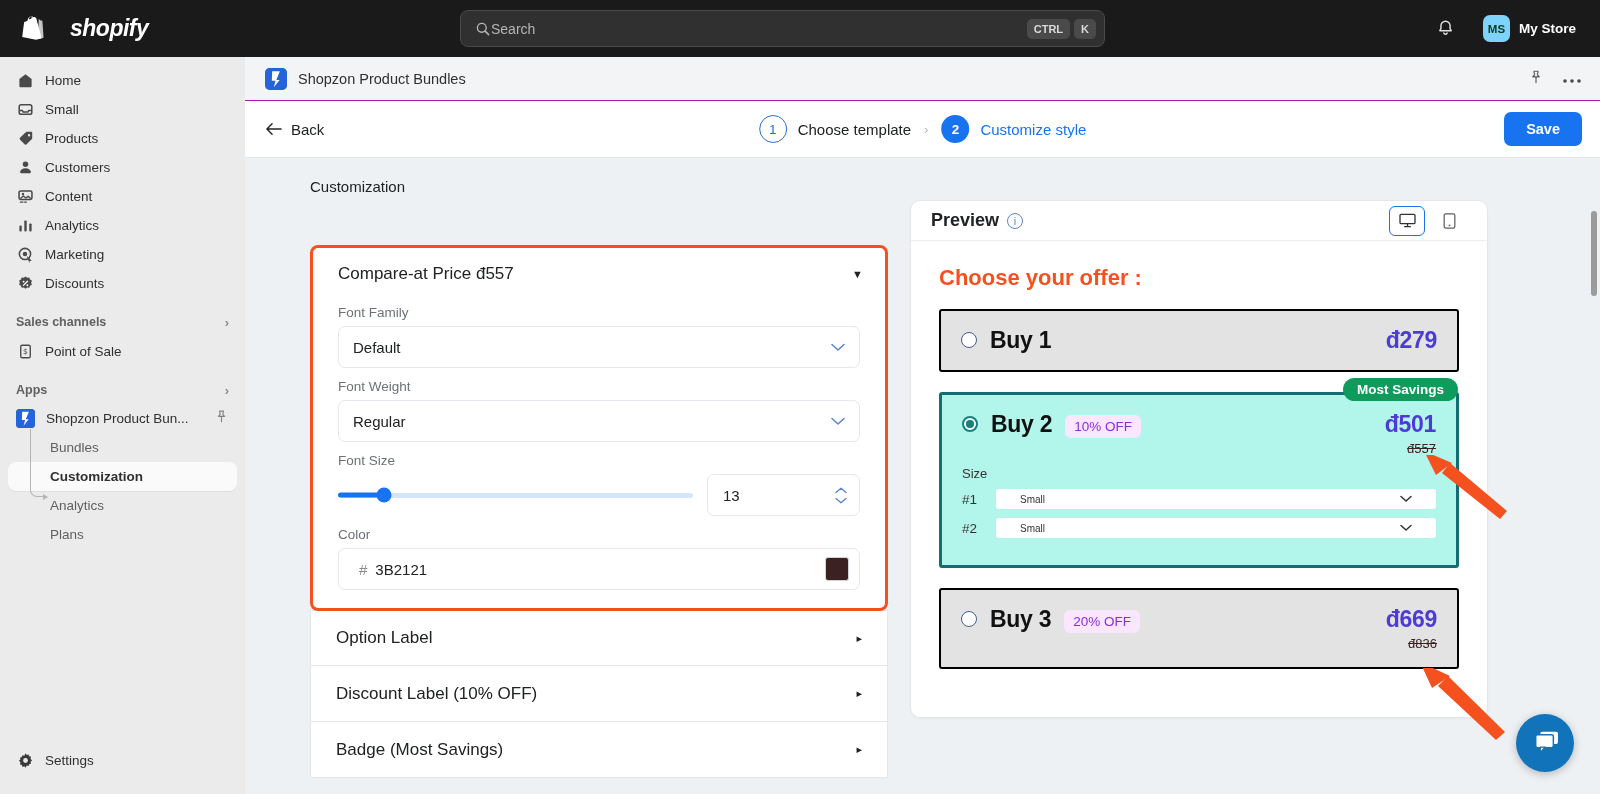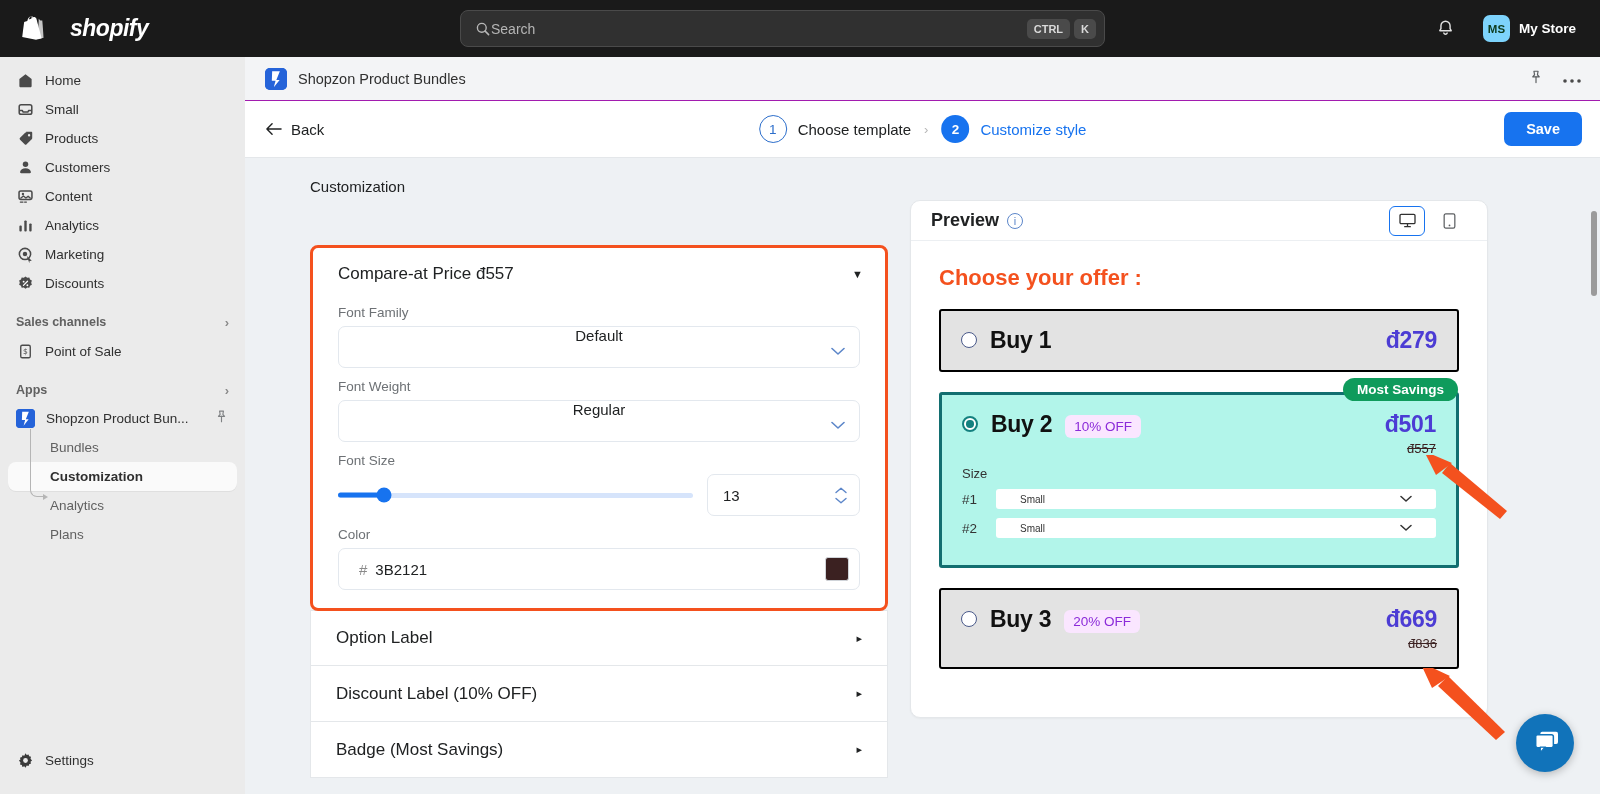--- a/index.html
+++ b/index.html
@@ -186,21 +186,21 @@
     display: flex; align-items: center;
     padding: 16px 22px 10px 25px;
     font-size: 17px; color: #202223;
   }
   .acc-head .caret { margin-left: auto; font-size: 11px; color: #202223; }
   .field-block { padding: 0 25px; }
   .field-label { font-size: 13.5px; color: #6d7175; margin: 11px 0 6px; }
   .select-box {
     height: 42px; border: 1px solid #e3e8ee; border-radius: 7px;
     display: flex; align-items: center; padding: 0 14px;
-    font-size: 15px; color: #202223; background: #fff; flex-direction: column;
+    font-size: 15px; color: #202223; background: #fff;
   }
   .select-box .chev-d { margin-left: auto; color: #5c86c9; font-size: 13px; }
 
   .size-row { display: flex; align-items: center; gap: 14px; }
   .slider-wrap { flex: 1; position: relative; height: 22px; display: flex; align-items: center; }
   .slider-track { width: 100%; height: 5px; border-radius: 3px; background: #d6e4fb; }
   .slider-fill { position: absolute; left: 0; top: 50%; transform: translateY(-50%); height: 5px; border-radius: 3px; background: #1773ef; }
   .slider-thumb {
     position: absolute; top: 50%; transform: translate(-50%,-50%);
     width: 15px; height: 15px; border-radius: 50%; background: #1773ef;

